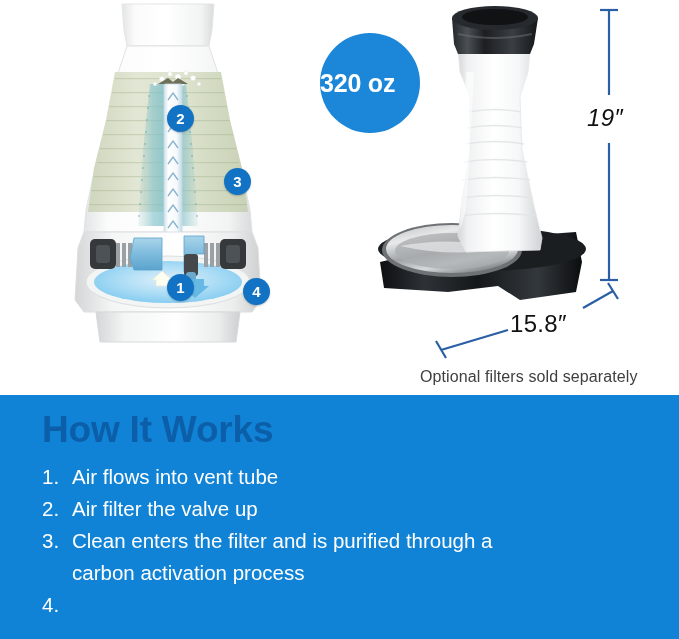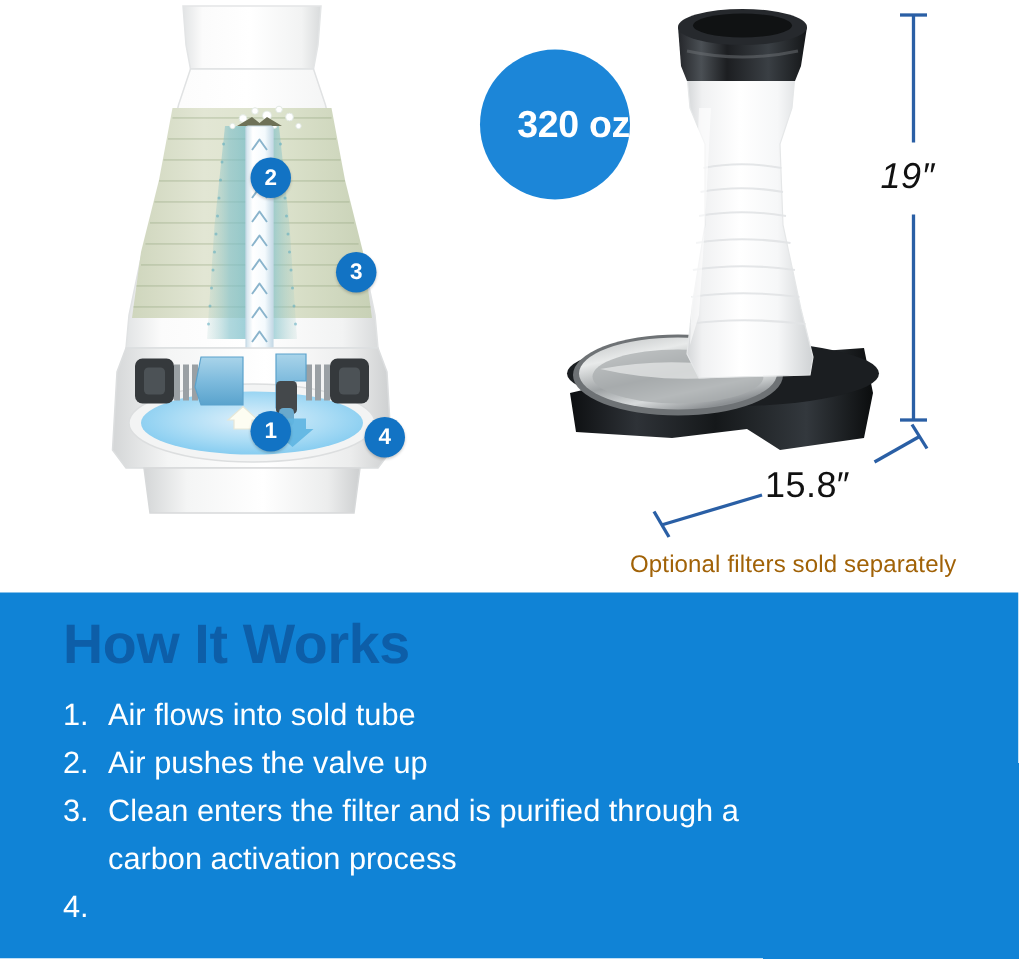--- a/index.html
+++ b/index.html
@@ -47,21 +47,21 @@
   #oz-badge {
     position: absolute;
     left: 320px;
     top: 33px;
     width: 100px;
     height: 100px;
     border-radius: 50%;
     background: #1c86d8;
     display: flex;
     align-items: center;
-    justify-content: flex-end;
+    justify-content: flex-start;
   }
   #oz-badge .oz-text {
     color: #ffffff;
     font-size: 25px;
     font-weight: bold;
     letter-spacing: -0.2px;
     line-height: 1;
   }
 
   
@@ -83,21 +83,21 @@
     top: 310px;
     font-size: 24px;
   }
 
   
   #footnote {
     position: absolute;
     left: 420px;
     top: 368px;
     font-size: 16px;
-    color: #a16207;
+    color: #404040;
     letter-spacing: 0.1px;
     white-space: nowrap;
   }
 
   
   #blue-panel {
     position: absolute;
     left: 0;
     top: 395px;
     width: 679px;
@@ -458,25 +458,25 @@
   <div class="dim-label" id="dim-h-label">15.8″</div>
 
   <div id="footnote">Optional filters sold separately</div>
 </div>
 
 <div id="blue-panel">
   <div id="how-it-works-title">How It Works</div>
   <ul id="steps">
     <li>
       <span class="num">1.</span>
-      <span class="txt">Air flows into sold tube</span>
+      <span class="txt">Air flows into vent tube</span>
     </li>
     <li>
       <span class="num">2.</span>
-      <span class="txt">Air pushes the valve up</span>
+      <span class="txt">Air filter the valve up</span>
     </li>
     <li>
       <span class="num">3.</span>
       <span class="txt">Clean enters the filter and is purified through a carbon activation process</span>
     </li>
     <li>
       <span class="num">4.</span>
     </li>
   </ul>
 </div>

